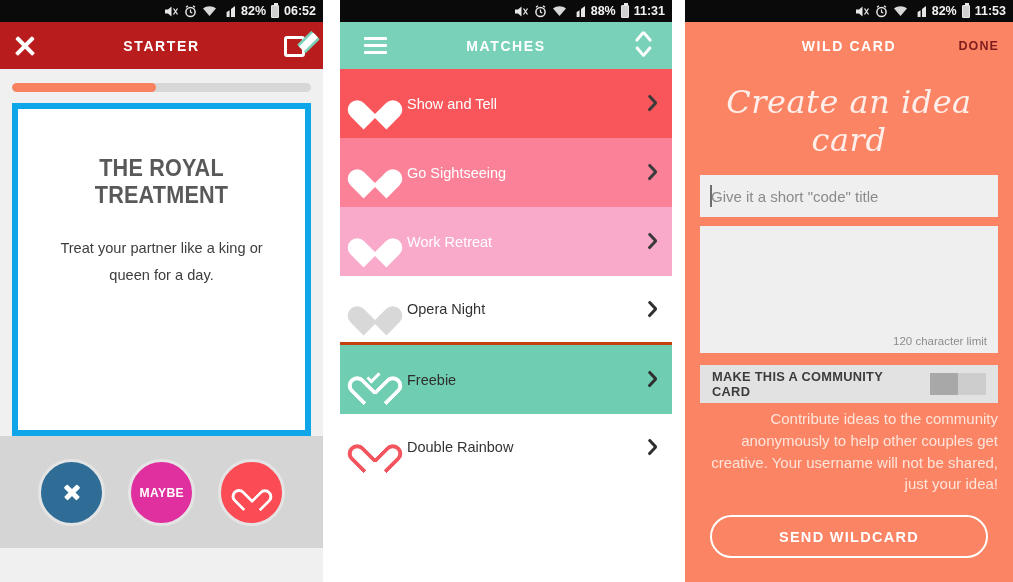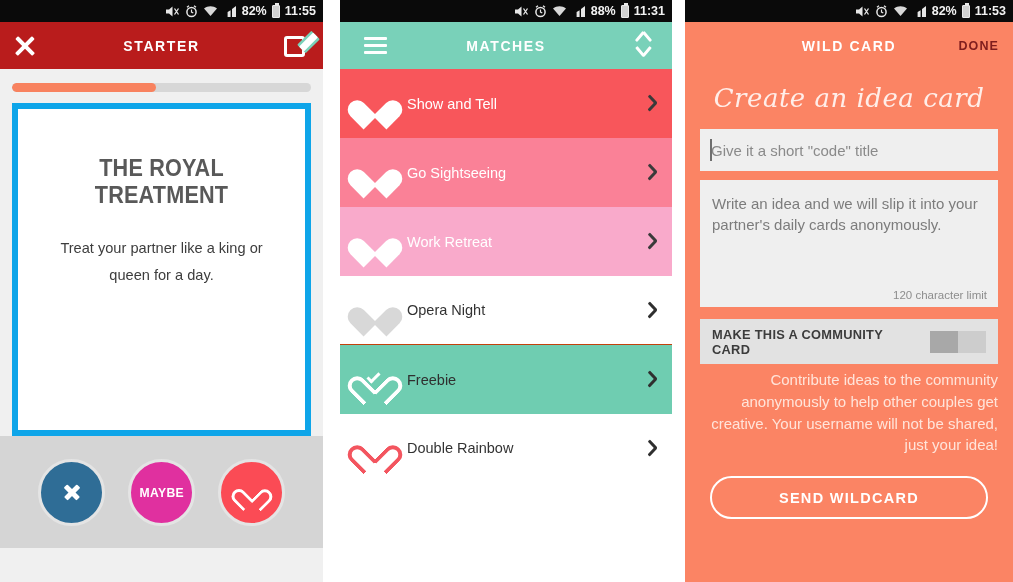--- a/index.html
+++ b/index.html
@@ -214,21 +214,21 @@
     overflow: hidden;
   }
   .mrow {
     height: 69px;
     display: flex;
     align-items: center;
     padding: 0 16px 0 18px;
     position: relative;
     cursor: pointer;
   }
-  .mrow.plain { border-bottom: 1px solid #c2410c; height: 69px; }
+  .mrow.plain { border-bottom: 3px solid #c2410c; height: 69px; }
   .mrow-label {
     margin-left: 15px;
     font-size: 14.5px;
     font-family: "Liberation Sans", sans-serif;
   }
   .mrow .chev-right {
     margin-left: auto;
     width: 10px; height: 17px; position: relative;
   }
   .mrow .chev-right:before, .mrow .chev-right:after {
@@ -267,21 +267,21 @@
     font-family: "Liberation Sans", sans-serif;
   }
   .wc-body {
     height: 513px; background: #fb8464;
     padding: 0 15px;
     display: flex; flex-direction: column;
   }
   .wc-script {
     text-align: center;
     color: #ffeee9;
-    font-size: 26px;
+    font-size: 32px;
     font-family: "DejaVu Serif", serif;
     font-style: italic;
     font-weight: normal;
     letter-spacing: 0.5px;
     padding: 14px 0 16px 0;
   }
   .wc-input {
     height: 42px;
     background: #efefef;
     display: flex; align-items: center;
@@ -305,21 +305,21 @@
   }
   .wc-textarea .ta-text {
     color: #7c7c7c; font-size: 15px; line-height: 1.42;
   }
   .wc-limit {
     position: absolute; right: 11px; bottom: 6px;
     font-size: 11.5px; color: #8d8d8d;
   }
   .wc-toggle-row {
     margin-top: 12px;
-    height: 45px;
+    height: 38px;
     background: #e2e2e2;
     display: flex; align-items: center;
     padding: 0 12px;
     cursor: pointer;
   }
   .wc-toggle-label {
     color: #3c3c3c; font-size: 13.5px; font-weight: bold; letter-spacing: 0.3px;
     font-family: "Liberation Sans Narrow","Liberation Sans", sans-serif;
     transform: scaleX(0.95); transform-origin: left;
   }
@@ -369,21 +369,21 @@
         <path d="M2 2.3l2-1.6M11 2.3L9 .7" stroke="#e6e6e6" stroke-width="1.4"></path>
       </svg>
       <svg class="sb-ico" width="15" height="13" viewBox="0 0 15 13">
         <path d="M7.5 11L1 3.5c3.8-3 9.2-3 13 0z" fill="#d8d8d8"></path>
       </svg>
       <svg class="sb-ico" width="14" height="13" viewBox="0 0 14 13">
         <path d="M13 1v11H9V4zM7.6 5.2V12H4.6V7z" fill="#e6e6e6"></path>
       </svg>
       <span class="sb-text">82%</span>
       <span class="sb-battery"></span>
-      <span class="sb-text">11:55</span>
+      <span class="sb-text">06:52</span>
     </div>
 
     <div class="appbar">
       <div class="icon-close"></div>
       <div class="appbar-title">STARTER</div>
       <div class="icon-compose">
         <span class="sq"></span>
           <span class="pencil"></span>
       </div>
     </div>
@@ -557,21 +557,20 @@
 
     <div class="wc-body">
       <div class="wc-script">Create an idea card</div>
 
       <div class="wc-input">
         <span class="caret"></span>
         <span>Give it a short "code" title</span>
       </div>
 
       <div class="wc-textarea">
-        <div class="ta-text">Write an idea and we will slip it into your partner's daily cards anonymously.</div>
         <div class="wc-limit">120 character limit</div>
       </div>
 
       <div class="wc-toggle-row">
         <span class="wc-toggle-label">MAKE THIS A COMMUNITY CARD</span>
         <span class="switch">
           <span class="knob"></span>
         </span>
       </div>
 

